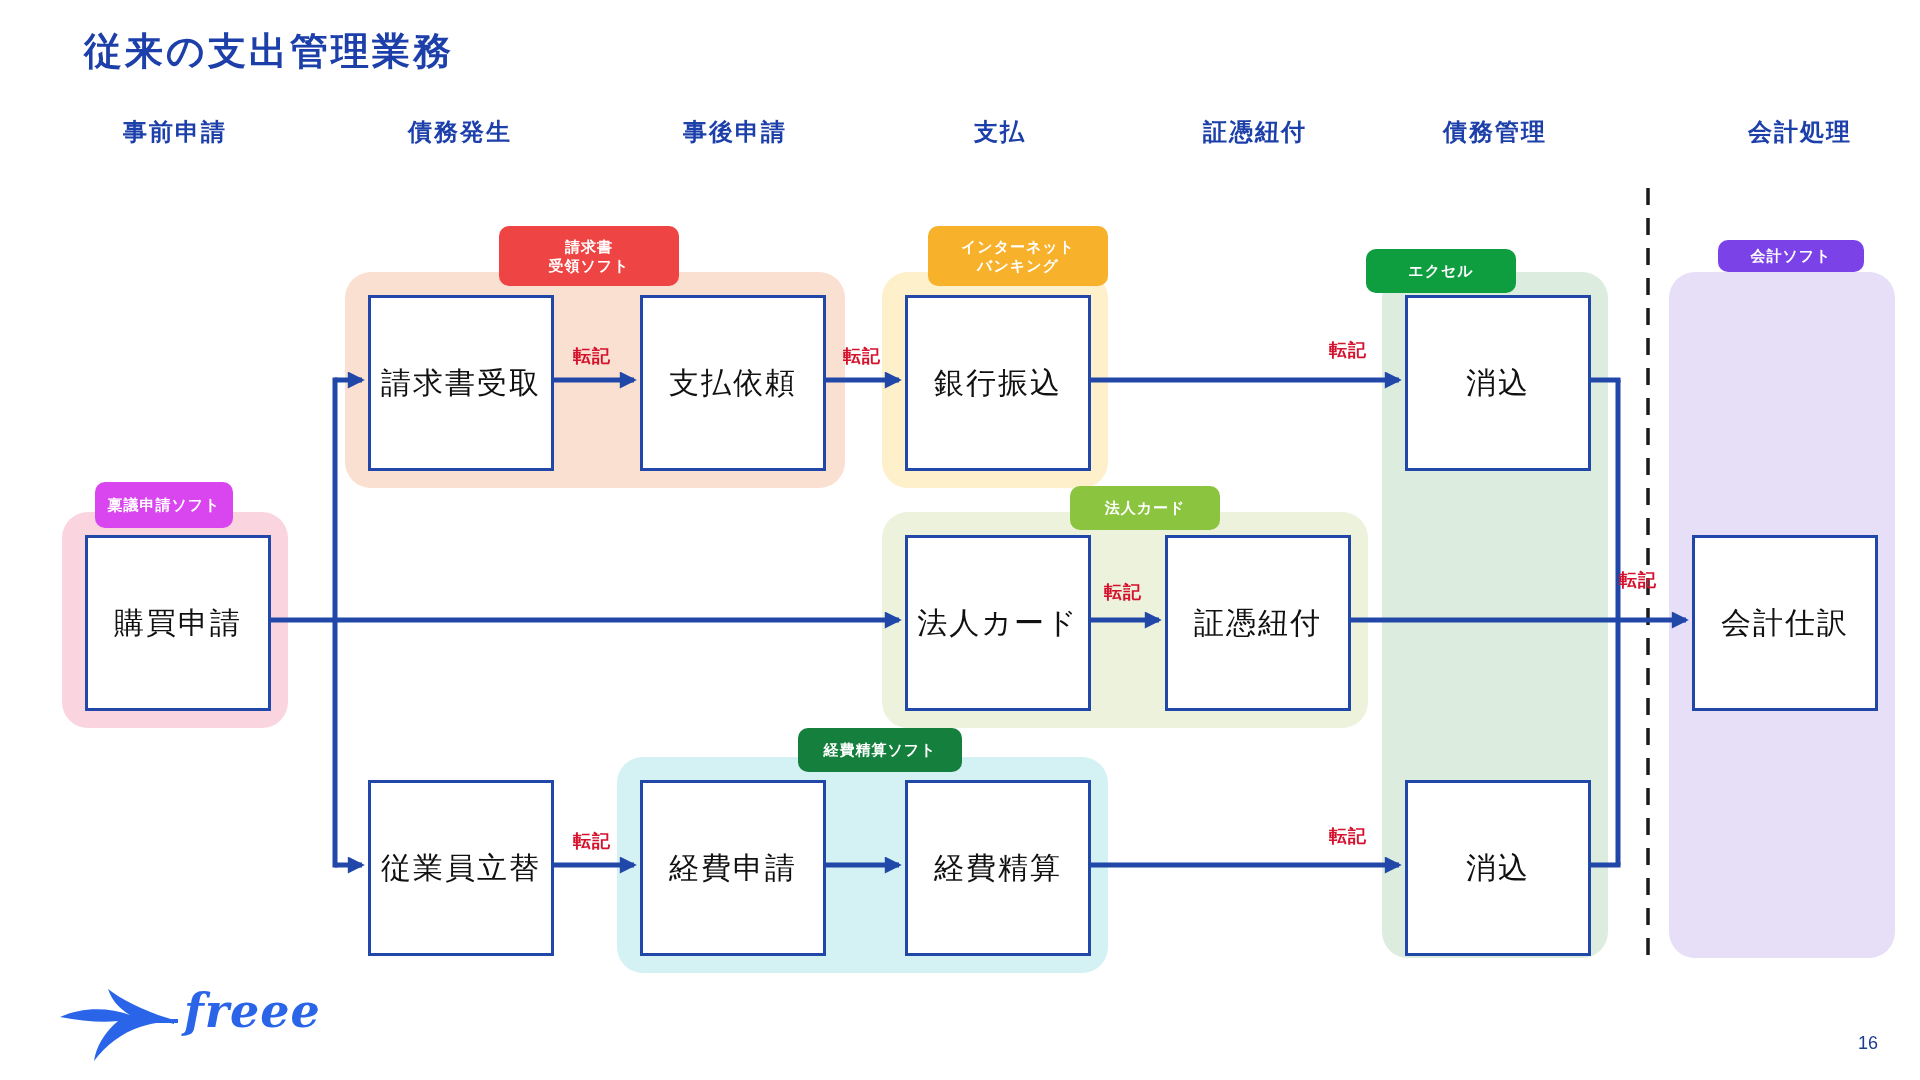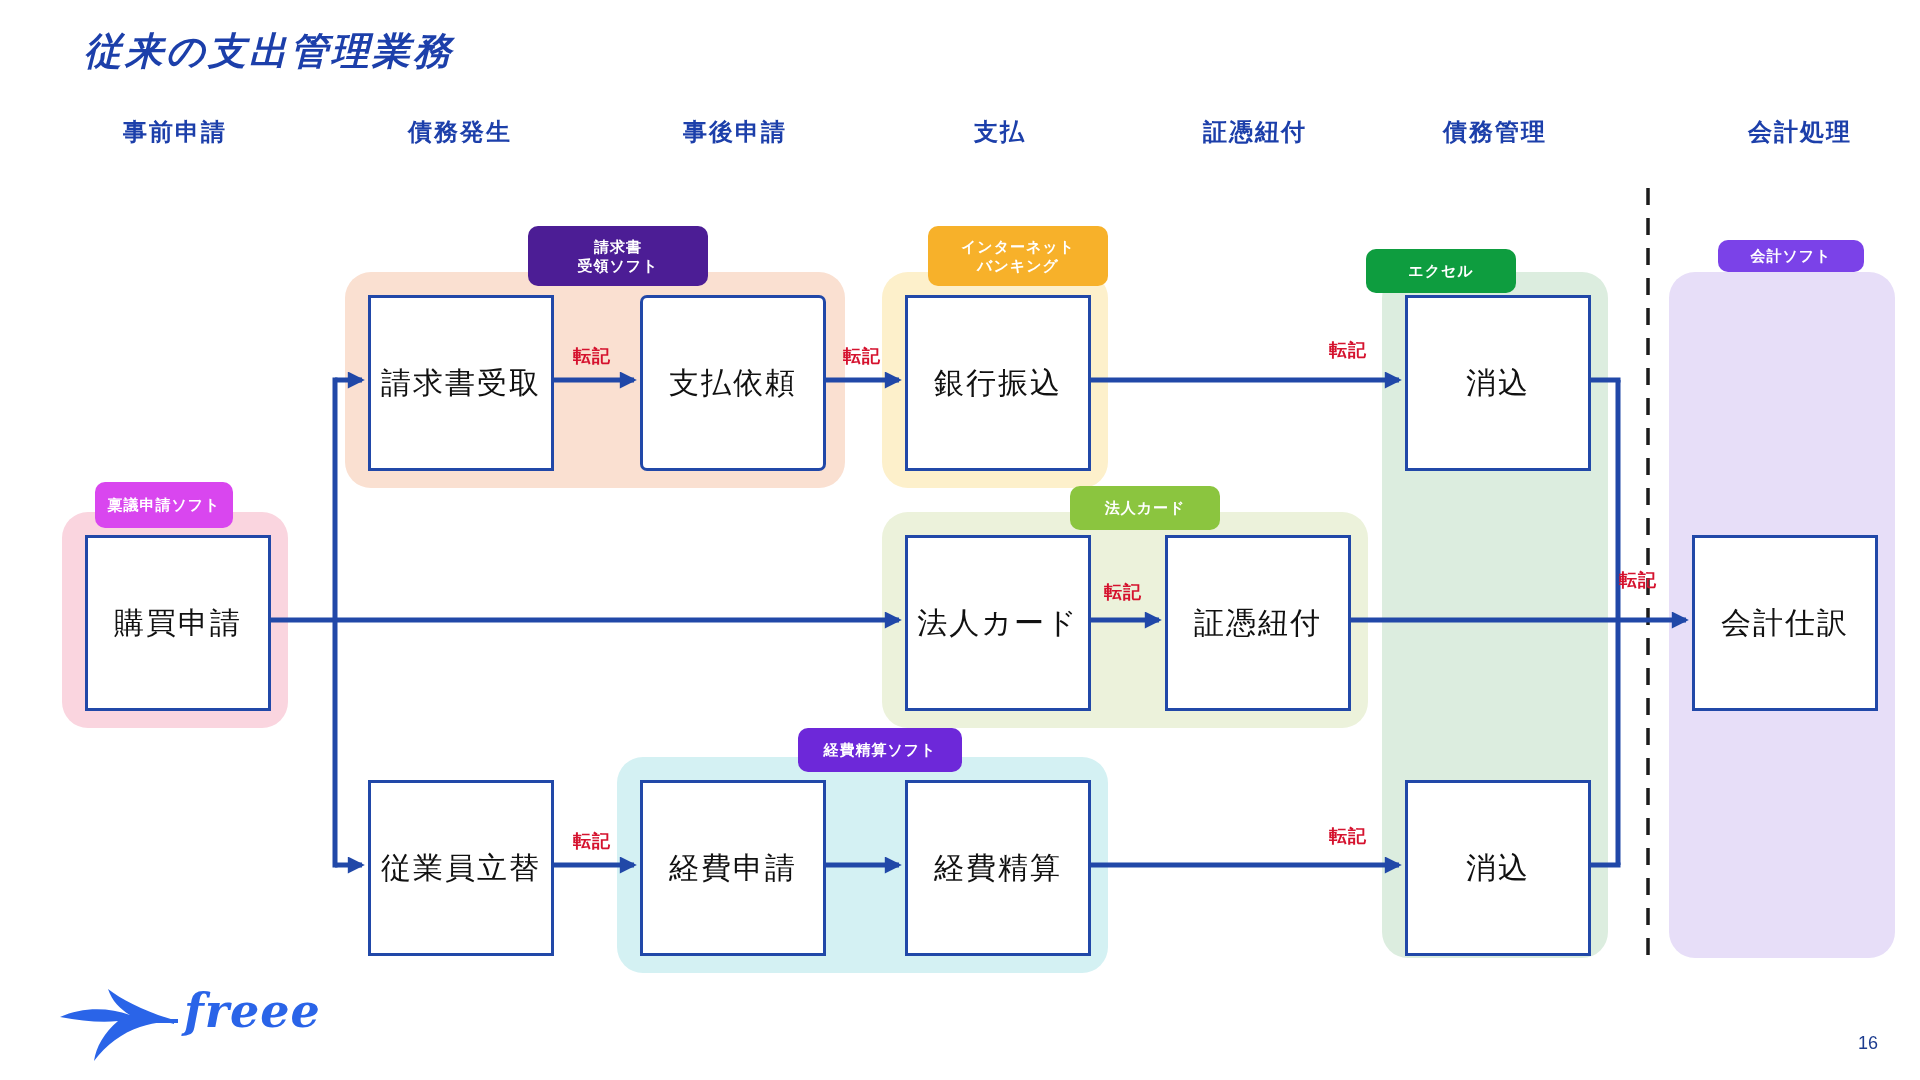--- a/index.html
+++ b/index.html
@@ -1,20 +1,20 @@
 <!DOCTYPE html>
 <html><head>
 <meta charset="utf-8">
 <style>
   html,body{margin:0;padding:0;background:#ffffff;}
   body{width:1920px;height:1080px;position:relative;overflow:hidden;
        font-family:"Liberation Sans","DejaVu Sans",sans-serif;}
   .canvas{position:absolute;inset:0;}
   .title{position:absolute;left:84px;top:26px;font-size:38px;font-weight:bold;
-         color:#1C3FAA;letter-spacing:3px;font-style:italic;}
+         color:#1C3FAA;letter-spacing:3px;}
   .colhead{position:absolute;top:116px;transform:translateX(-50%);
            font-size:24px;font-weight:bold;color:#1C3FAA;letter-spacing:2px;white-space:nowrap;}
   .container{position:absolute;border-radius:26px;}
   .pbox{position:absolute;width:180px;height:170px;background:#ffffff;
         border:3px solid #2148A8;display:flex;align-items:center;justify-content:center;
         font-size:30px;color:#111111;letter-spacing:2px;white-space:nowrap;}
   .tag{position:absolute;border-radius:10px;color:#ffffff;font-weight:bold;
        font-size:15px;line-height:1.3;display:flex;align-items:center;justify-content:center;
        text-align:center;white-space:pre-line;letter-spacing:1px;}
   .tenki{position:absolute;width:80px;text-align:center;color:#D5122E;
@@ -72,40 +72,40 @@
     <line x1="1585" y1="380" x2="1620.5" y2="380" stroke="#2148A8" stroke-width="5"></line>
     <line x1="1585" y1="865" x2="1620.5" y2="865" stroke="#2148A8" stroke-width="5"></line>
 
     <line x1="548" y1="865" x2="634" y2="865" stroke="#2148A8" stroke-width="5" marker-end="url(#ah)"></line>
     <line x1="820" y1="865" x2="899" y2="865" stroke="#2148A8" stroke-width="5" marker-end="url(#ah)"></line>
     <line x1="1085" y1="865" x2="1399" y2="865" stroke="#2148A8" stroke-width="5" marker-end="url(#ah)"></line>
   </svg>
 
   <div class="pbox" style="left:85px;top:535px;">購買申請</div>
   <div class="pbox" style="left:368px;top:295px;">請求書受取</div>
-  <div class="pbox" style="left:640px;top:295px;border-radius:7px;">支払依頼</div>
+  <div class="pbox" style="left:640px;top:295px;">支払依頼</div>
   <div class="pbox" style="left:905px;top:295px;">銀行振込</div>
   <div class="pbox" style="left:1405px;top:295px;">消込</div>
   <div class="pbox" style="left:905px;top:535px;">法人カード</div>
   <div class="pbox" style="left:1165px;top:535px;">証憑紐付</div>
   <div class="pbox" style="left:1692px;top:535px;">会計仕訳</div>
   <div class="pbox" style="left:368px;top:780px;">従業員立替</div>
   <div class="pbox" style="left:640px;top:780px;">経費申請</div>
   <div class="pbox" style="left:905px;top:780px;">経費精算</div>
   <div class="pbox" style="left:1405px;top:780px;">消込</div>
 
   <div class="tag" style="left: 95px; top: 482px; width: 138px; height: 46px; background-color: #d946ef;">稟議申請ソフト</div>
-  <div class="tag" style="left: 528px; top: 226px; width: 180px; height: 60px; background-color: #4c1d95;">請求書
+  <div class="tag" style="left: 499px; top: 226px; width: 180px; height: 60px; background-color: #ef4444;">請求書
 受領ソフト</div>
   <div class="tag" style="left: 928px; top: 226px; width: 180px; height: 60px; background-color: rgb(247, 177, 42);">インターネット
 バンキング</div>
   <div class="tag" style="left: 1366px; top: 240px; width: 150px; height: 44px; background-color: rgb(14, 157, 63); margin-top: 9px;">エクセル</div>
   <div class="tag" style="left: 1718px; top: 240px; width: 146px; height: 32px; background-color: rgb(123, 66, 232);">会計ソフト</div>
   <div class="tag" style="left: 1070px; top: 486px; width: 150px; height: 44px; background-color: rgb(139, 197, 63);">法人カード</div>
-  <div class="tag" style="left: 798px; top: 728px; width: 164px; height: 44px; background-color: #6d28d9;">経費精算ソフト</div>
+  <div class="tag" style="left: 798px; top: 728px; width: 164px; height: 44px; background-color: #15803d;">経費精算ソフト</div>
 
   <div class="tenki" style="left:552px;top:344px;">転記</div>
   <div class="tenki" style="left:822px;top:344px;">転記</div>
   <div class="tenki" style="left:1308px;top:338px;">転記</div>
   <div class="tenki" style="left:1083px;top:580px;">転記</div>
   <div class="tenki" style="left:1598px;top:568px;">転記</div>
   <div class="tenki" style="left:552px;top:829px;">転記</div>
   <div class="tenki" style="left:1308px;top:824px;">転記</div>
 
   <div class="logo">

